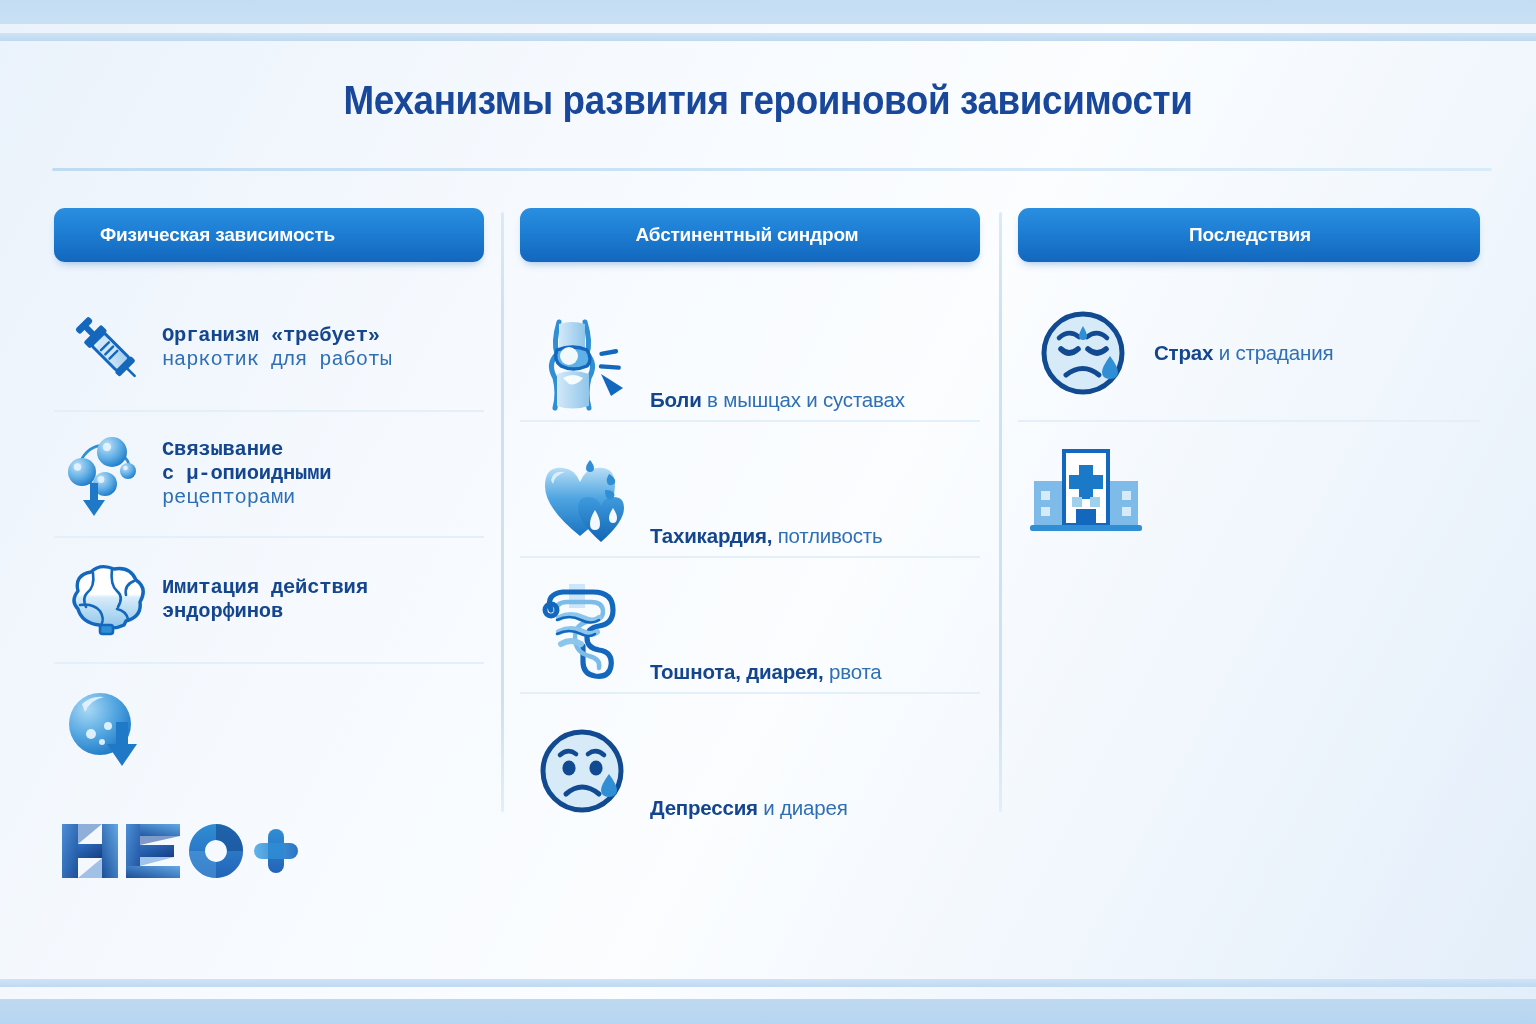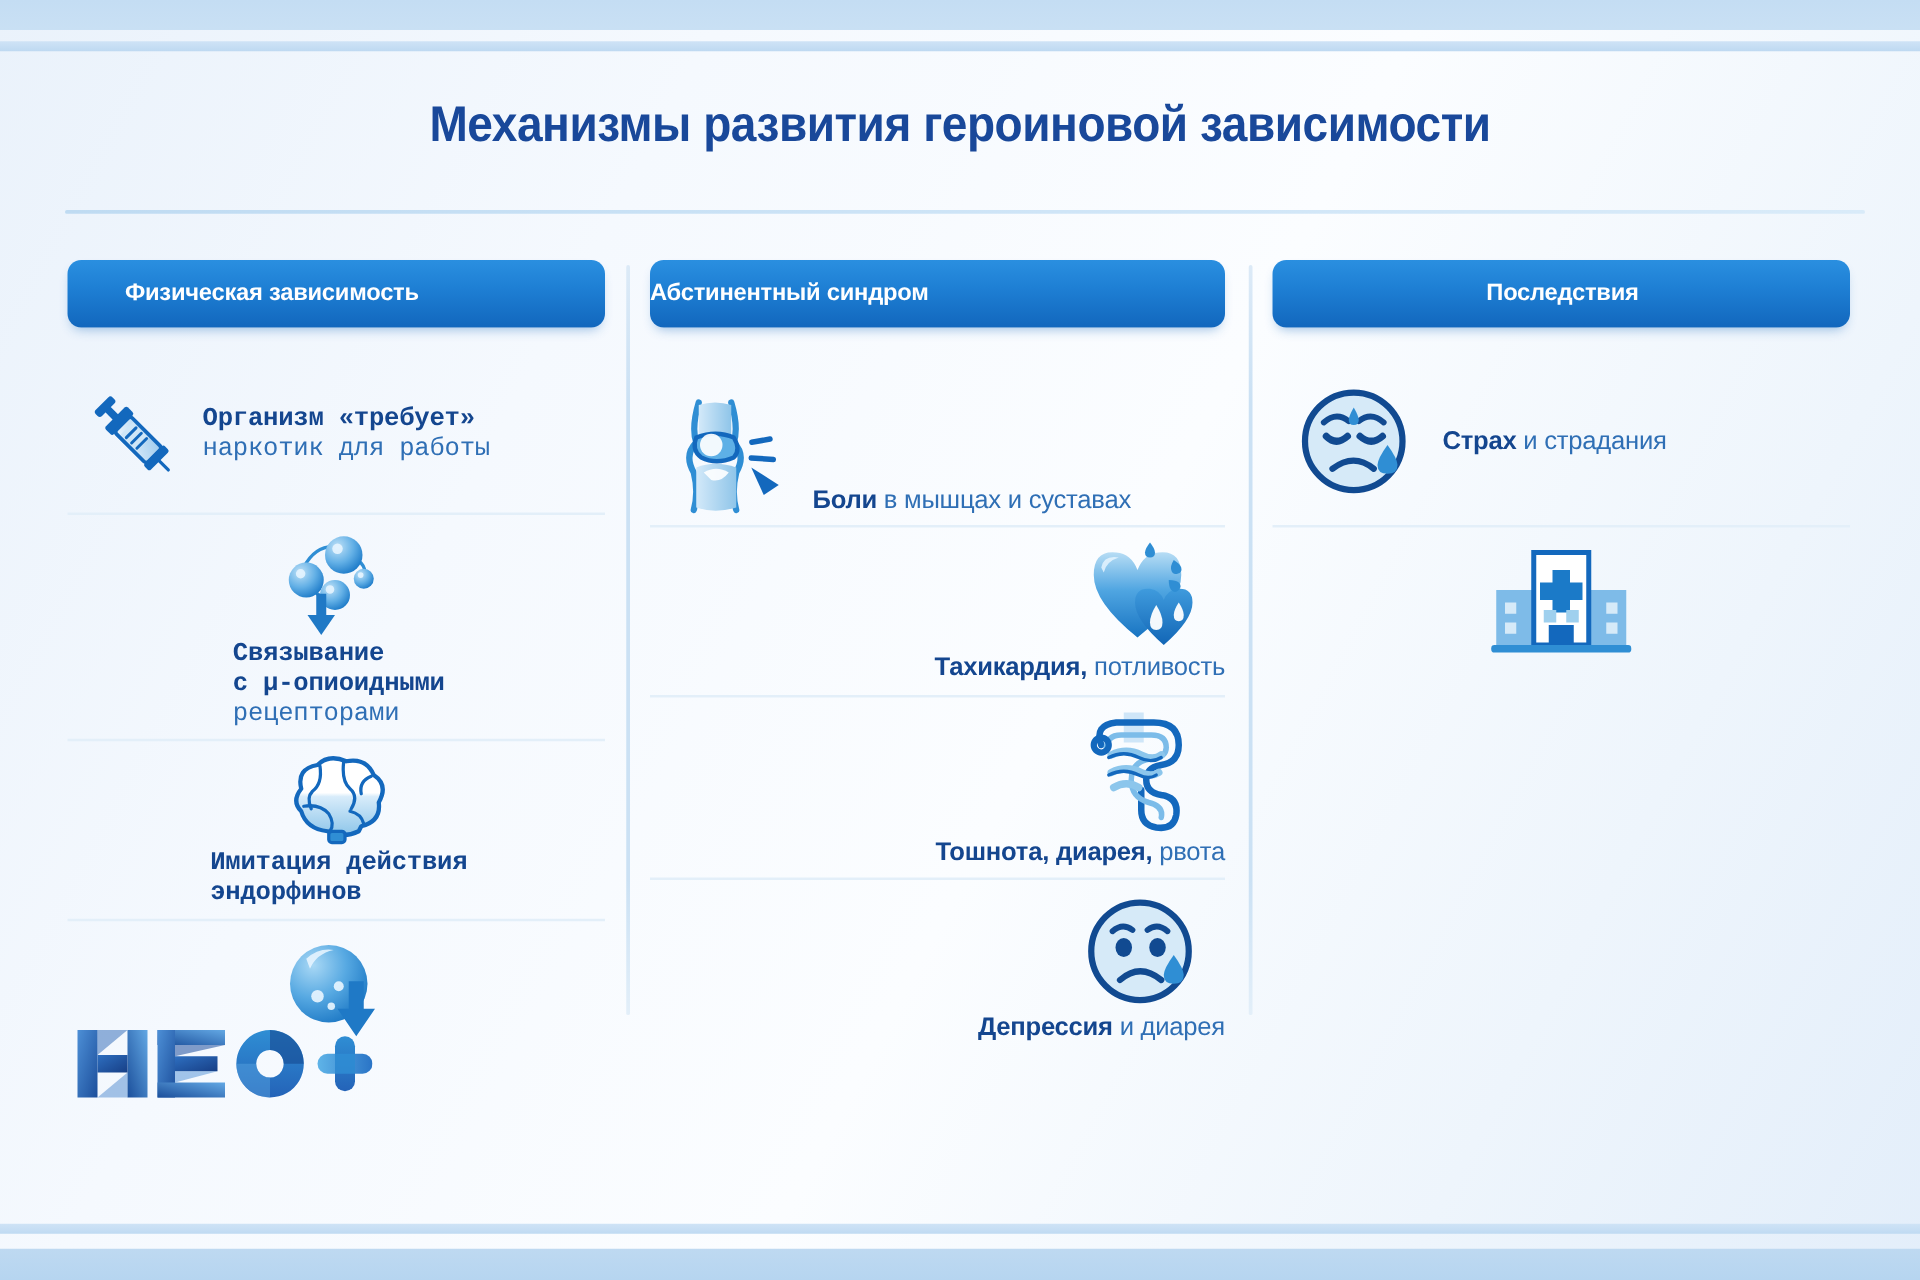--- a/index.html
+++ b/index.html
@@ -71,30 +71,30 @@
     height:54px;border-radius:11px;
     background:linear-gradient(180deg,#2a8fe0 0%,#1e7fd4 42%,#1267bd 100%);
     box-shadow:0 5px 9px -4px rgba(30,110,190,.45);
     display:flex;align-items:center;
     color:#ffffff;
     font-size:19px;font-weight:bold;
     letter-spacing:-0.2px;
   }
   .chead span{display:block;width:100%;}
   .chead-left span{padding-left:46px;}
-  .chead-center span{text-align:left;padding-right:6px;}
+  .chead-center span{text-align:center;padding-right:6px;}
   .chead-c2 span{text-align:center;padding-left:2px;}
 
   .items{margin-top:24px;}
   .item{
     display:flex;align-items:center;
     position:relative;
     padding:8px 0;
   }
-  .item + .item{border-top:2px solid #e3eff9;flex-direction:column;}
+  .item + .item{border-top:2px solid #e3eff9;}
   .ic{
     flex:0 0 auto;
     display:flex;align-items:center;justify-content:center;
   }
   .tx{
     font-size:20.5px;line-height:1.16;
     color:#1b5aa8;
     letter-spacing:-0.2px;
   }
   .tx b{color:#14468f;font-weight:bold;}

